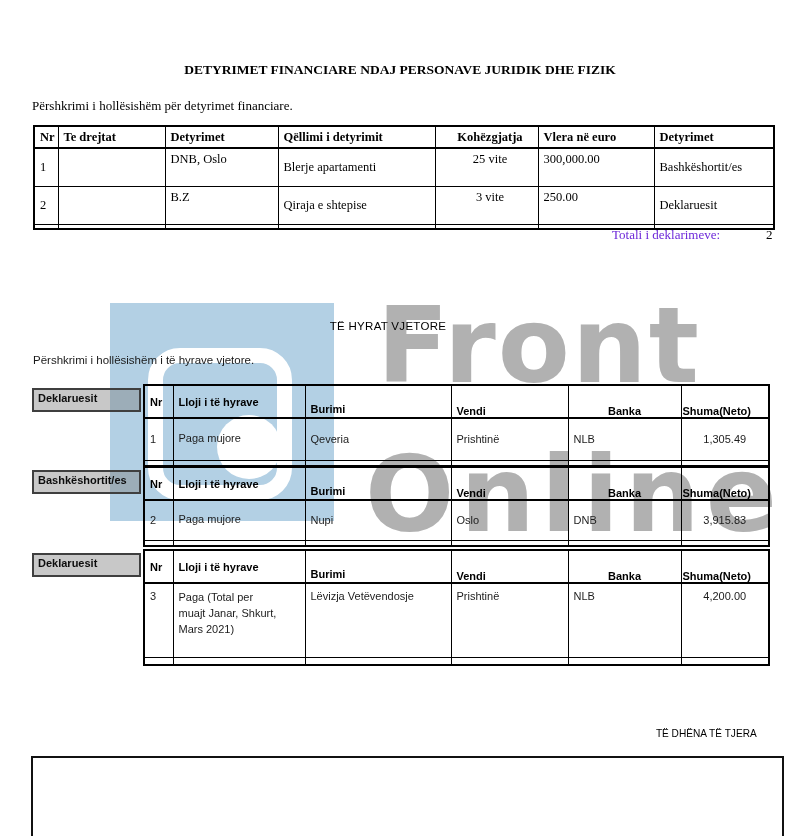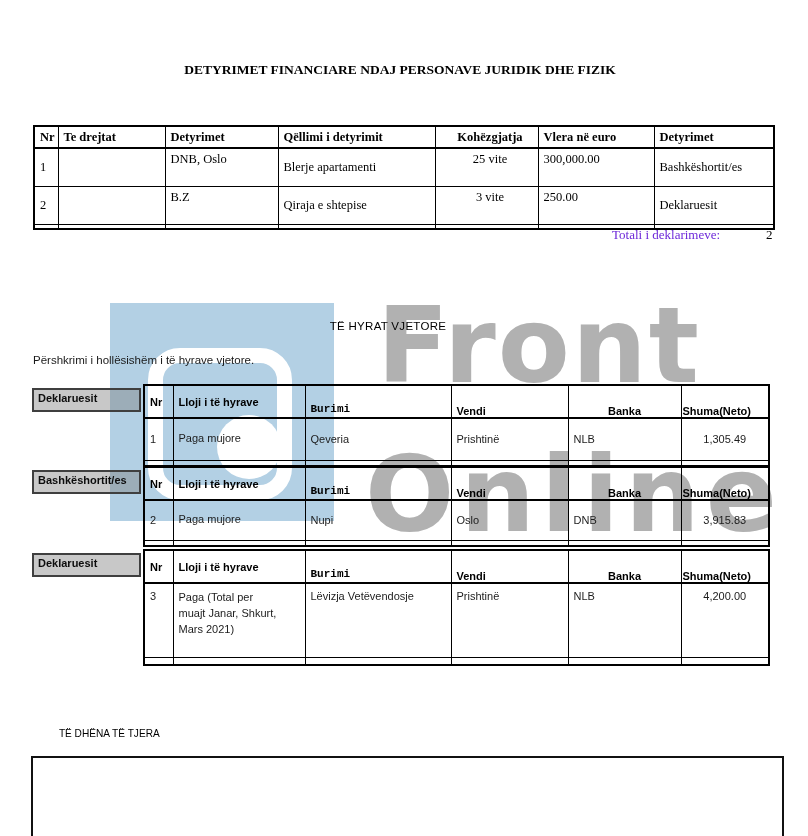--- a/index.html
+++ b/index.html
@@ -57,32 +57,32 @@
   .ob1{top:388px;} .ob2{top:470px;} .ob3{top:553px;}
 
   
   .income{position:absolute;left:143px;width:625px;table-layout:fixed;
           border:2px solid #000;font-size:11px;color:#1c1c1c;}
   .it1{top:384px;} .it2{top:466px;} .it3{top:549px;}
   .income th,.income td{border:1px solid #000;padding:0 0 0 5px;overflow:hidden;}
   .income thead tr{height:22px;}
   .income thead th{font-weight:bold;text-align:left;border-bottom:2px solid #000;color:#000;}
   .income th.h-nr,.income th.h-lloji{vertical-align:middle;}
-  .income th.h-burimi{vertical-align:bottom;padding-bottom:2px;font-family:Liberation Mono, monospace;}
+  .income th.h-burimi{vertical-align:bottom;padding-bottom:2px;}
   .income th.h-vendi,.income th.h-banka,.income th.h-shuma{vertical-align:top;padding-top:19px;}
   .income th.h-banka{text-align:center;padding-left:0;}
   .income th.h-shuma{padding-left:1px;}
   .it1 tr.data{height:42px;} .it2 tr.data{height:40px;} .it3 tr.data{height:74px;}
   .income td{vertical-align:middle;}
   .it3 td{vertical-align:top;padding-top:6px;}
   .income td.c-shuma{text-align:center;padding-left:0;}
   .income td.c-lloji{padding-right:22px;line-height:1.45;margin-left:40px;}
   .income tr.spacer{height:6px;}
 
-  .tjera{left:0;top:727px;width:764px;text-align:left;padding-left:52px;box-sizing:border-box;}
+  .tjera{left:0;top:727px;width:764px;text-align:right;padding-left:52px;box-sizing:border-box;}
   .condensed{display:inline-block;transform:scaleX(0.88);transform-origin:center;letter-spacing:0px;}
 
   .other-box{position:absolute;left:31px;top:756px;width:753px;height:95px;
              box-sizing:border-box;border:2px solid #111;background:transparent;}
 </style>
 </head>
 <body>
 
 <div class="page">
 
@@ -91,20 +91,21 @@
       <div class="wm-roundrect"></div>
       <div class="wm-circle"></div>
     </div>
     <div class="wm-text wm-front">Front</div>
     <div class="wm-text wm-online">Online</div>
   </div>
 
   <div class="content">
 
     <div class="doc-title">DETYRIMET FINANCIARE NDAJ PERSONAVE JURIDIK DHE FIZIK</div>
+    <div class="desc1 serif">Përshkrimi i hollësishëm për detyrimet financiare.</div>
 
     <table class="obligations">
       <colgroup>
         <col style="width:24px">
           <col style="width:107px">
           <col style="width:113px">
         <col style="width:157px">
           <col style="width:103px">
           <col style="width:116px">
           <col style="width:120px">

